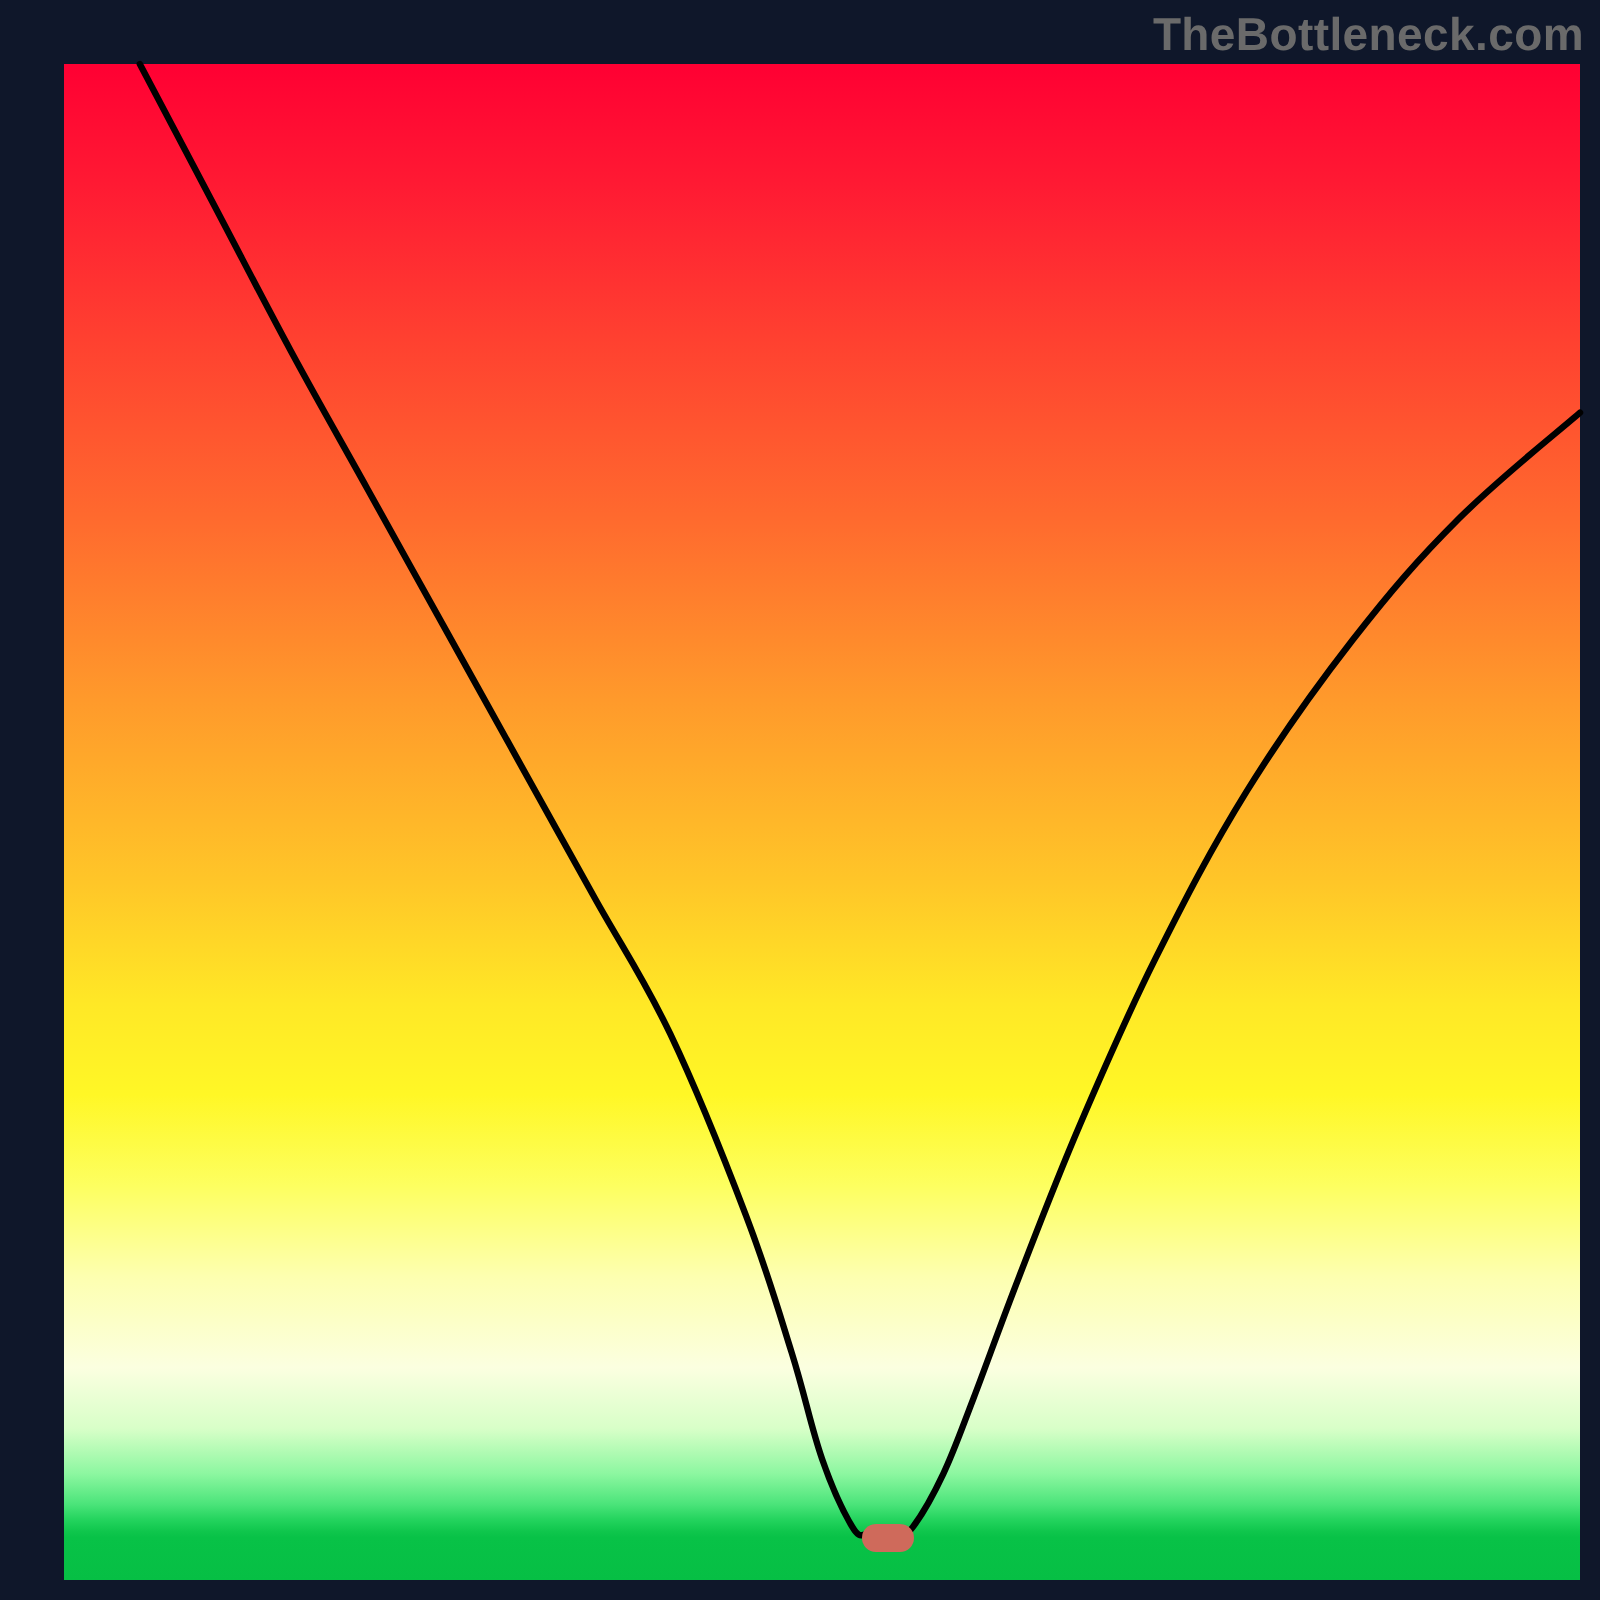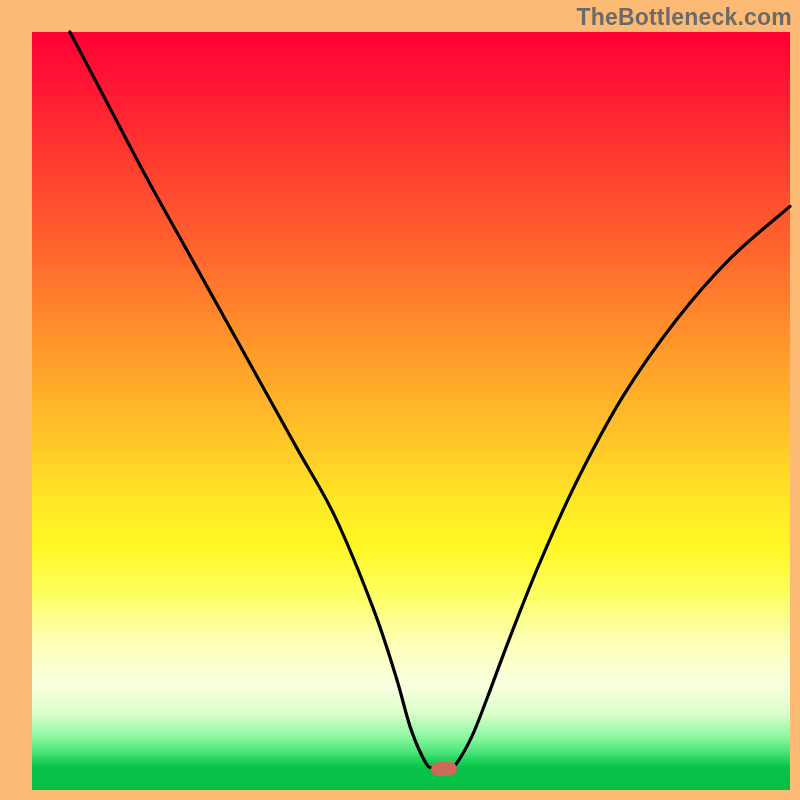--- a/index.html
+++ b/index.html
@@ -10,21 +10,21 @@
     background: #000;
     overflow: hidden;
     font-family: Arial, Helvetica, sans-serif;
   }
   .frame {
     position: absolute;
     left: 0;
     top: 0;
     width: 800px;
     height: 800px;
-    background: #fdba74;
+    background: #0f172a;
   }
   .plot-area {
     position: absolute;
     left: 32px;
     top: 32px;
     width: 758px;
     height: 758px;
     background: linear-gradient(
       to bottom,
       #ff0033 0%,

